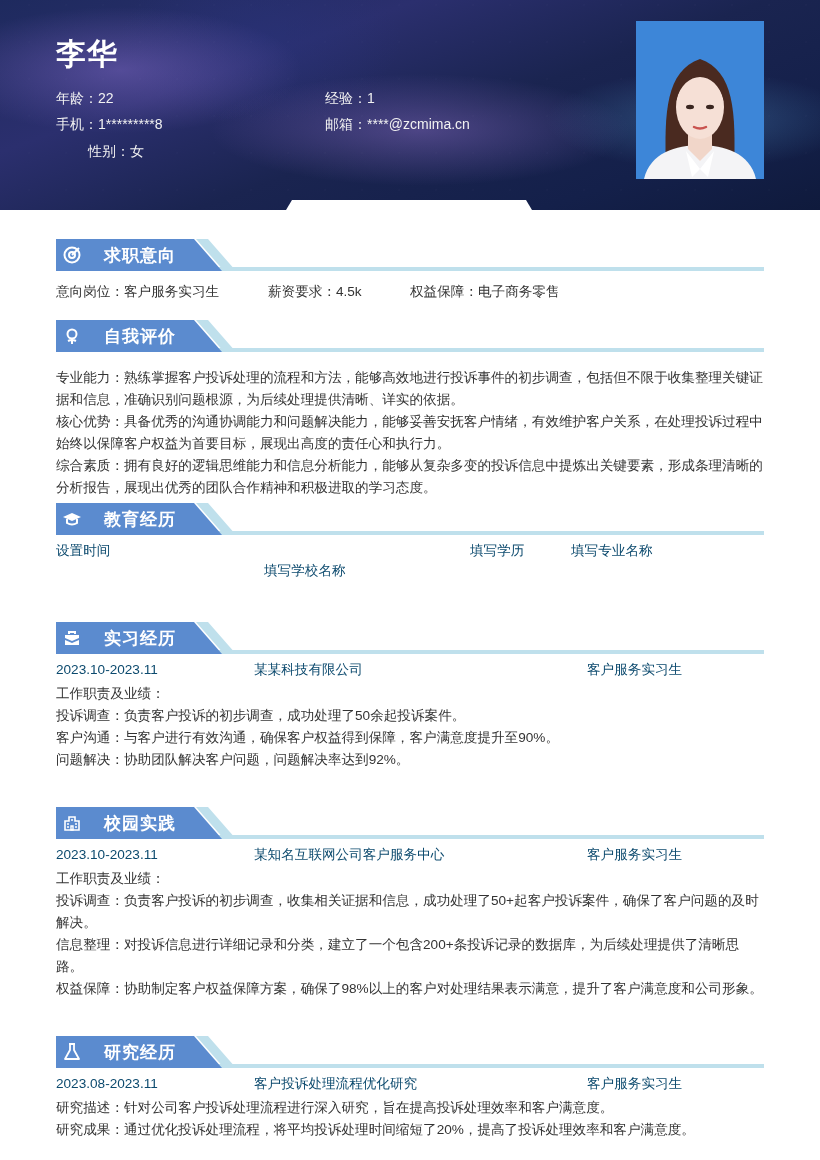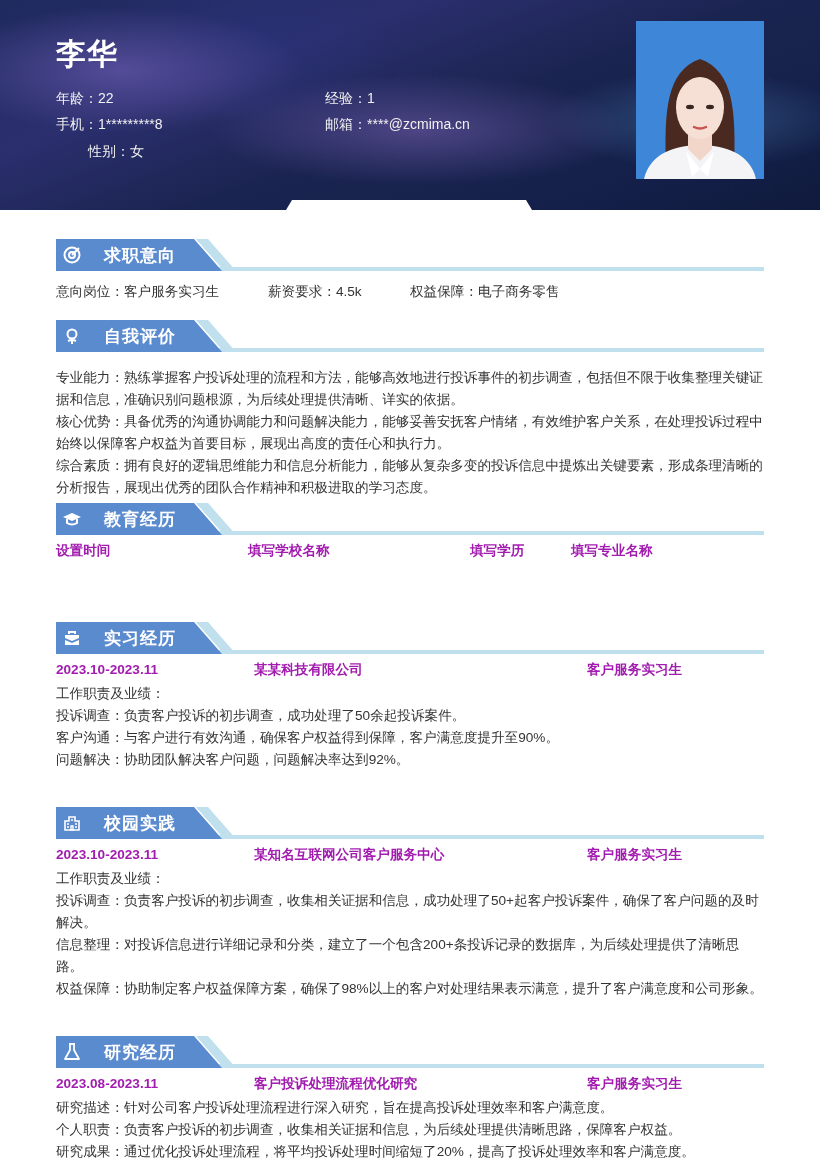--- a/index.html
+++ b/index.html
@@ -62,21 +62,21 @@
     clip-path: polygon(0 0, 138px 0, 166px 100%, 0 100%);
   }
   .sec-head .icon { position: absolute; left: 6px; top: 6px; width: 20px; height: 20px; }
   .sec-head .title {
     position: absolute; left: 48px; top: 5px; font-size: 17px; font-weight: bold; color: #ffffff; letter-spacing: 1px;
   }
 
   .text { position: absolute; left: 56px; width: 710px; font-size: 13.6px; line-height: 22px; color: #333333; }
   .row { position: absolute; left: 56px; width: 708px; height: 22px; font-size: 13.6px; line-height: 22px; }
   .row span { position: absolute; top: 0; white-space: nowrap; }
-  .bold { font-weight: bold; color: #a21caf; }
+  .bold { font-weight: normal; color: #0c4a6e; }
 </style>
 </head>
 <body>
 
 <div class="header">
   <div class="stars"></div>
   <div class="stars2"></div>
   <div class="name">李华</div>
 
   <div class="info" style="left:56px; top:90px;">
@@ -151,21 +151,21 @@
   <div class="strip"></div>
   <div class="box"></div>
   <svg class="icon" viewBox="0 0 20 20">
     <path d="M1 8 L10 4 L19 8 L10 12 Z" fill="#fff"></path>
     <path d="M5 10 V14 Q10 17 15 14 V10" fill="none" stroke="#fff" stroke-width="2"></path>
   </svg>
   <div class="title">教育经历</div>
 </div>
 <div class="row bold" style="top:540px;">
   <span style="left:0;">设置时间</span>
-  <span style="left:192px;">填写学校名称</span>
+  <span style="left:208px;margin-top:20px;">填写学校名称</span>
   <span style="left:414px;">填写学历</span>
   <span style="left:515px;">填写专业名称</span>
 </div>
 <div class="text" style="top:564px;">
 </div>
 
 <div class="sec-head" style="top:622px;">
   <div class="line"></div>
   <div class="strip"></div>
   <div class="box"></div>
@@ -219,15 +219,14 @@
   </svg>
   <div class="title">研究经历</div>
 </div>
 <div class="row bold" style="top:1073px;">
   <span style="left:0;">2023.08-2023.11</span>
   <span style="left:198px;">客户投诉处理流程优化研究</span>
   <span style="left:531px;">客户服务实习生</span>
 </div>
 <div class="text" style="top:1097px;">
   <div>研究描述：针对公司客户投诉处理流程进行深入研究，旨在提高投诉处理效率和客户满意度。</div>
-  <div>个人职责：负责客户投诉的初步调查，收集相关证据和信息，为后续处理提供清晰思路，保障客户权益。</div>
   <div>研究成果：通过优化投诉处理流程，将平均投诉处理时间缩短了20%，提高了投诉处理效率和客户满意度。</div>
 </div>
 
 </body></html>

